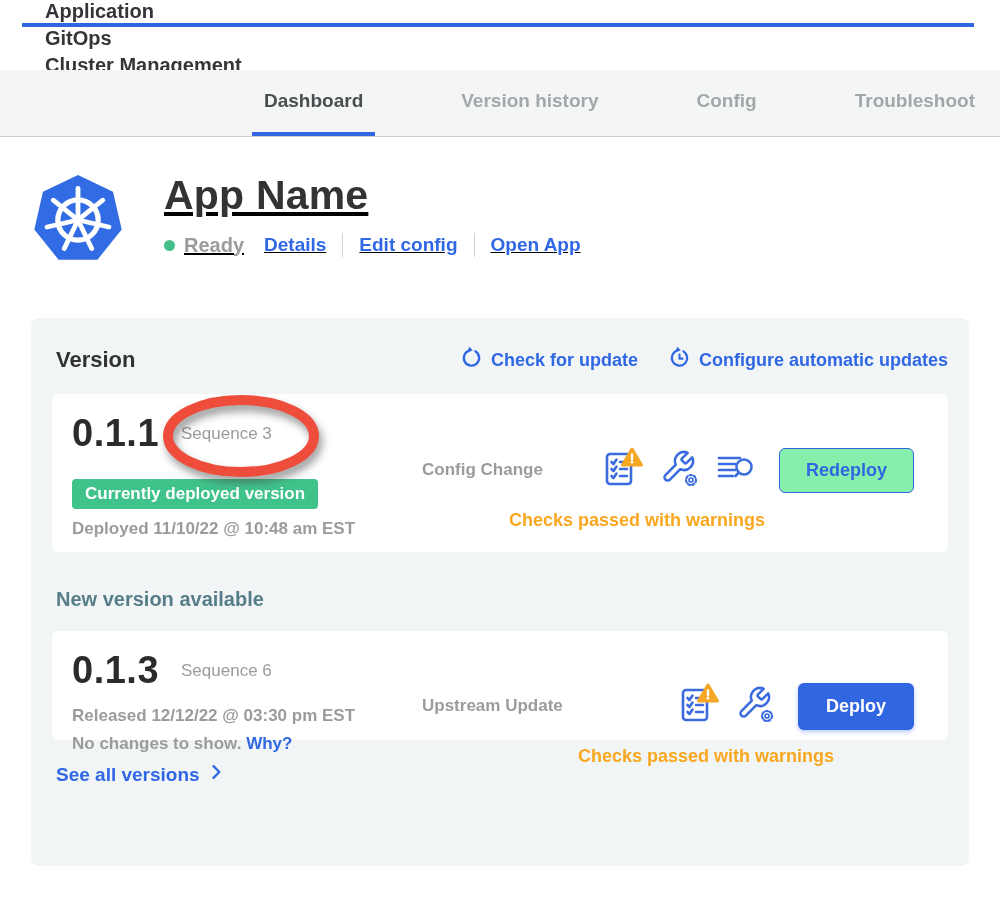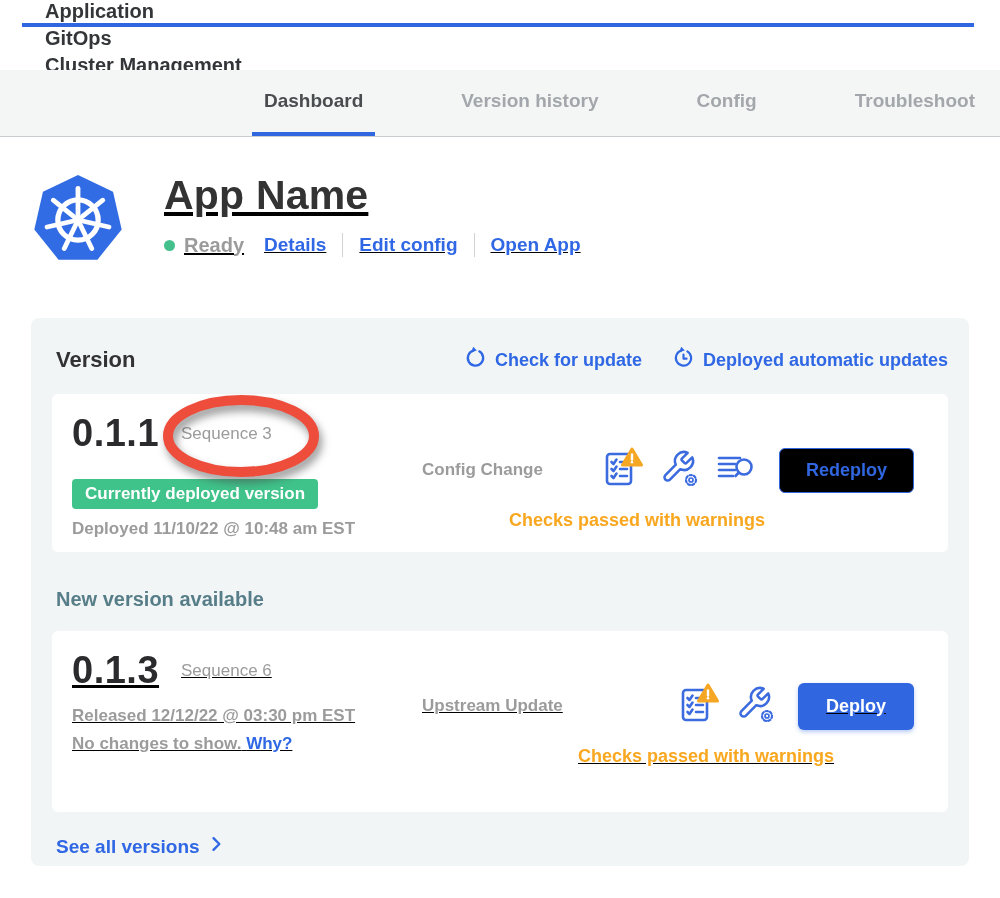--- a/index.html
+++ b/index.html
@@ -38,42 +38,42 @@
           background:#f1f5f6; border-radius:8px; padding:28px 21px 0 21px; }
   .card-head { display:flex; align-items:center; justify-content:space-between; }
   .card-title { font-size:22px; font-weight:700; color:#323232; padding-left:4px; }
   .card-head-links { display:flex; align-items:center; gap:30px; }
   .head-link { display:flex; align-items:center; gap:8px; font-size:18px; font-weight:700;
                color:#2f67e4; cursor:pointer; }
 
   .vrow { background:#fff; border-radius:6px; margin-top:20px; padding:18px 20px;
           display:flex; position:relative; }
   .vrow-1 { height:158px; }
-  .vrow-2 { height:181px;text-decoration:underline; }
+  .vrow-2 { height:109px; }
   .vrow-left { width:350px; flex:0 0 auto; }
   .vline { display:flex; align-items:center; }
   .vnum { font-size:38px; font-weight:800; color:#2b2b2d; letter-spacing:.5px; }
   .vseq { font-size:17px; font-weight:400; color:#9b9b9b; margin-left:22px; }
   .deployed-badge { display:inline-block; margin-top:24px; background:#3fc38a; color:#fff;
                     font-size:17px; font-weight:700; padding:5px 13px; border-radius:4px; }
   .vmeta { margin-top:10px; font-size:17px; font-weight:600; color:#9b9b9b; }
   .vmeta-2 { margin-top:14px; }
   .vmeta-3 { margin-top:8px; }
   .why-link { color:#2f67e4; font-weight:700; cursor:pointer; }
 
   .vrow-right { flex:1; display:flex; flex-direction:column; }
   .vrow-actions { display:flex; align-items:center; }
   .r1-actions { margin-top:34px; }
   .r2-actions { margin-top:33px; }
   .vtype { font-size:17px; font-weight:700; color:#9b9b9b; white-space:nowrap; }
   .icon-group { display:flex; align-items:center; gap:13px; margin-left:auto; margin-right:20px; }
   .action-icon { width:44px; height:44px; cursor:pointer; }
   .btn { border-radius:6px; font-size:18px; font-weight:700; cursor:pointer;
          font-family:inherit; margin-right:14px; }
-  .btn-outline { background:#000000; border:1.5px solid #3066e0; color:#3066e0; padding:11px 26px; }
+  .btn-outline { background:#86efac; border:1.5px solid #3066e0; color:#3066e0; padding:11px 26px; }
   .btn-solid { background:#3066e0; border:none; color:#fff; padding:13px 28px;
                box-shadow:0 2px 4px rgba(48,102,224,.35); }
   .checks-text { font-size:18px; font-weight:700; color:#f9a71f; margin-top:16px; white-space:nowrap; }
   .checks-r1 { margin-left:87px; }
   .checks-r2 { margin-left:156px; }
 
   .new-version-heading { margin-top:36px; font-size:20px; font-weight:700; color:#577e88; padding-left:4px; }
 
   .see-all { margin-top:22px; display:flex; align-items:center; gap:6px; padding-left:4px;
              font-size:19px; font-weight:700; color:#2f67e4; cursor:pointer; }
@@ -144,21 +144,21 @@
         <span>Check for update</span>
       </div>
       <div class="head-link">
         <span>
           <svg width="23" height="23" viewBox="0 0 24 24" fill="none" stroke="#2f67e4" stroke-width="2.2" stroke-linecap="round" stroke-linejoin="round">
             <path d="M16 5.6 A 8 8 0 1 1 9.9 4.8"></path>
             <polygon points="9.6,0.9 13.4,4.8 7.6,6.2" fill="#2f67e4" stroke="none"></polygon>
             <polyline points="12,8.8 12,13.2 15.2,13.2"></polyline>
           </svg>
         </span>
-        <span>Deployed automatic updates</span>
+        <span>Configure automatic updates</span>
       </div>
     </div>
   </div>
 
   <div class="vrow vrow-1">
 
     <svg class="annotation-ellipse" viewBox="0 0 170 96">
       <ellipse cx="85" cy="46" rx="73" ry="36" fill="none" stroke="#ee4d3c" stroke-width="10"></ellipse>
     </svg>
 

